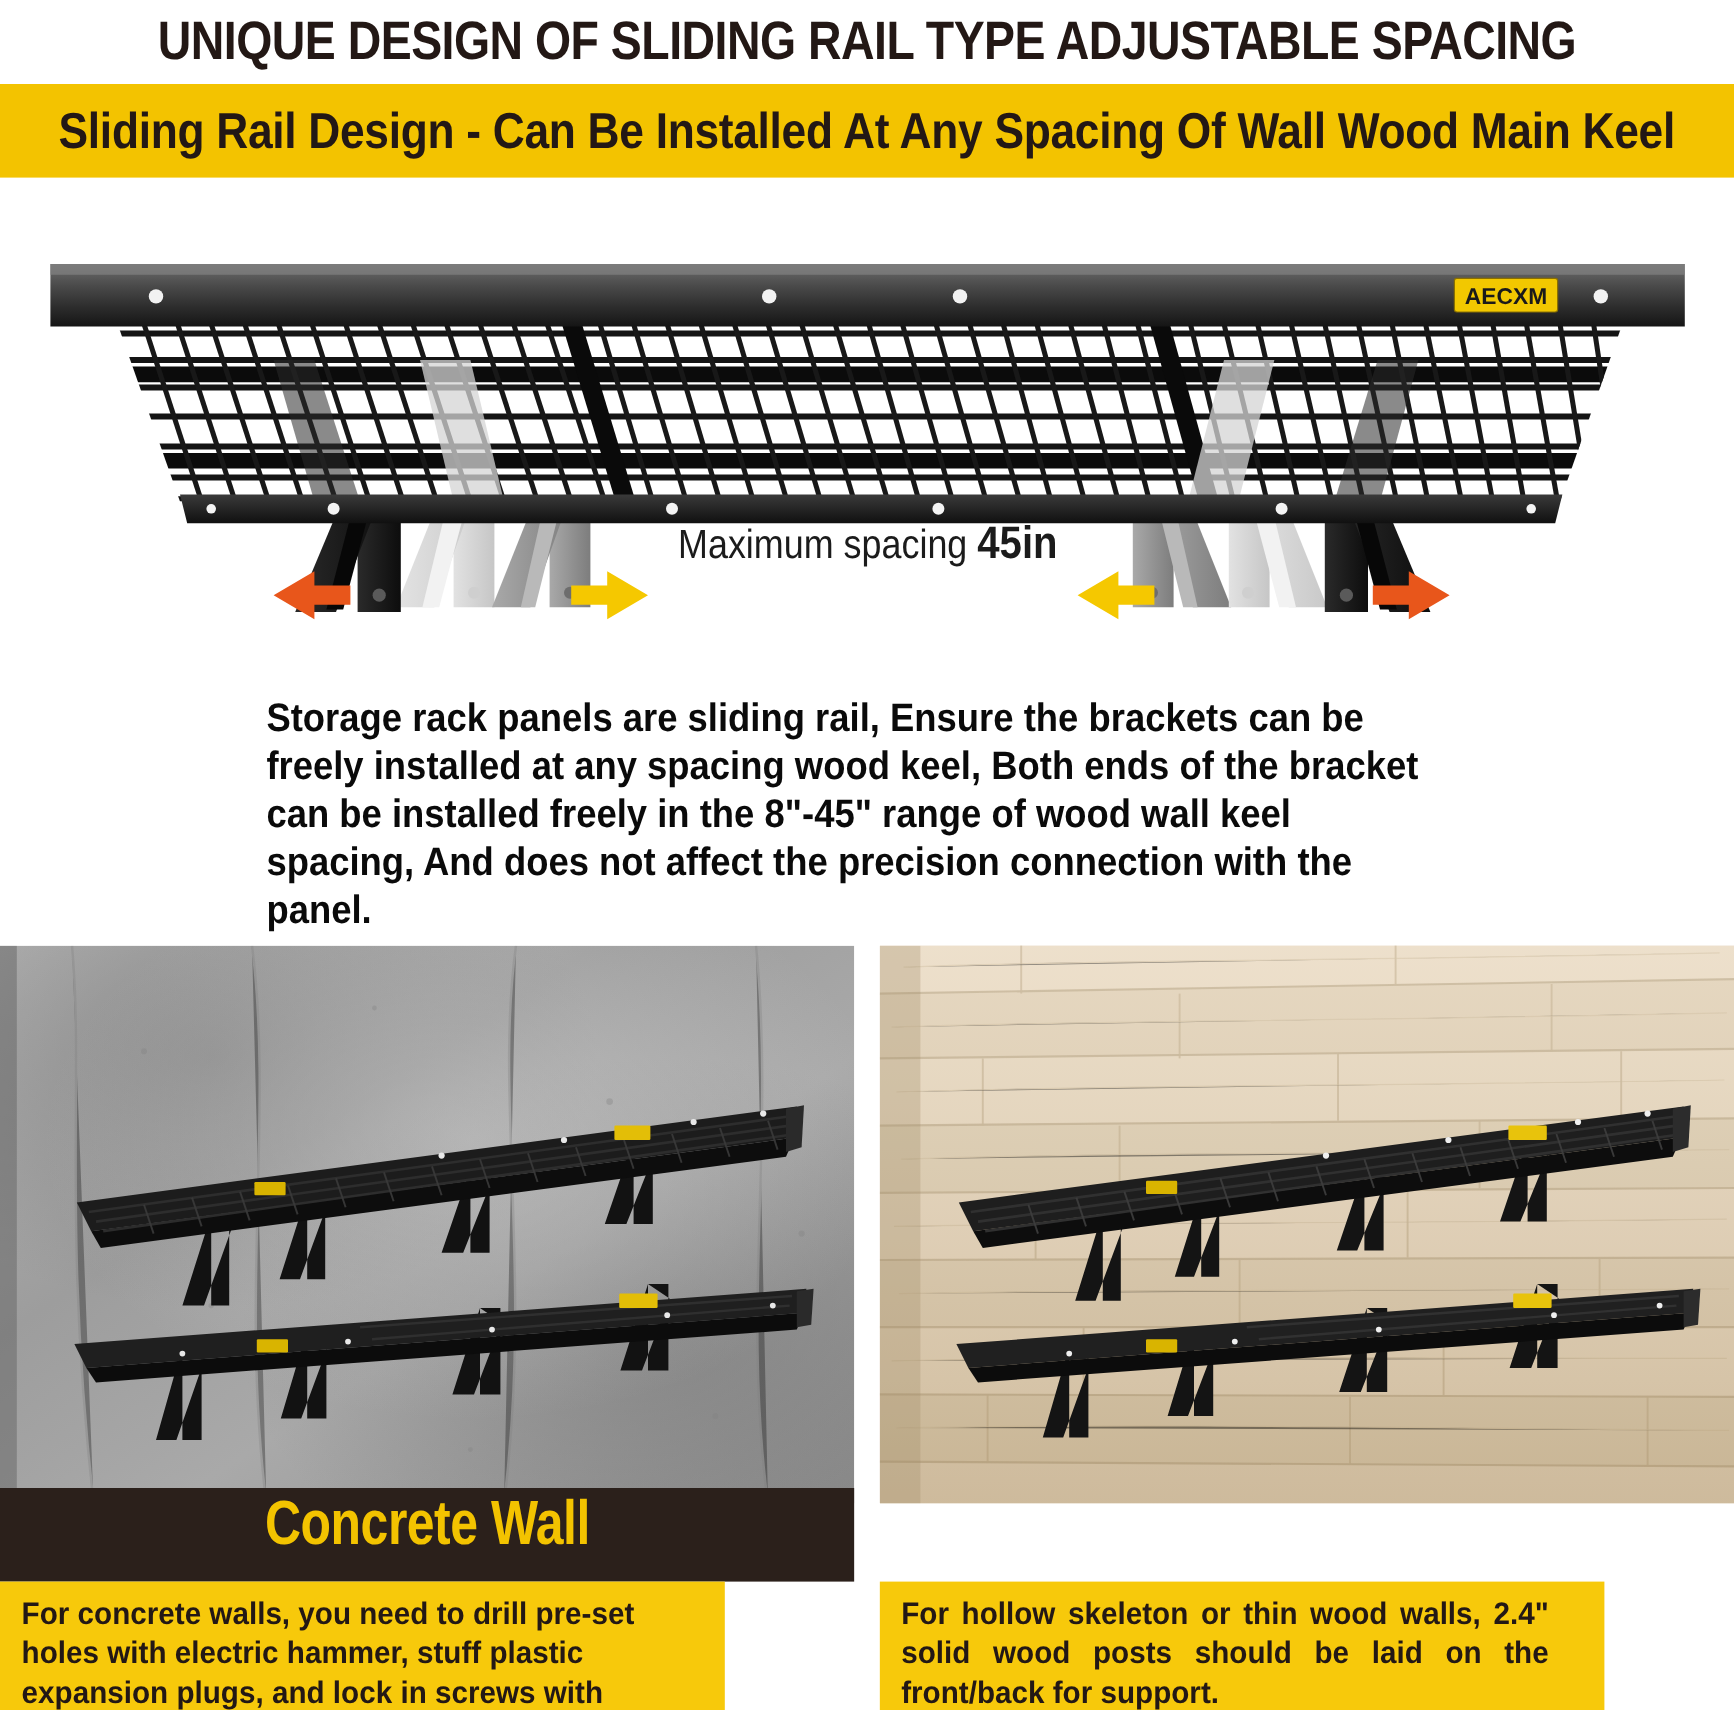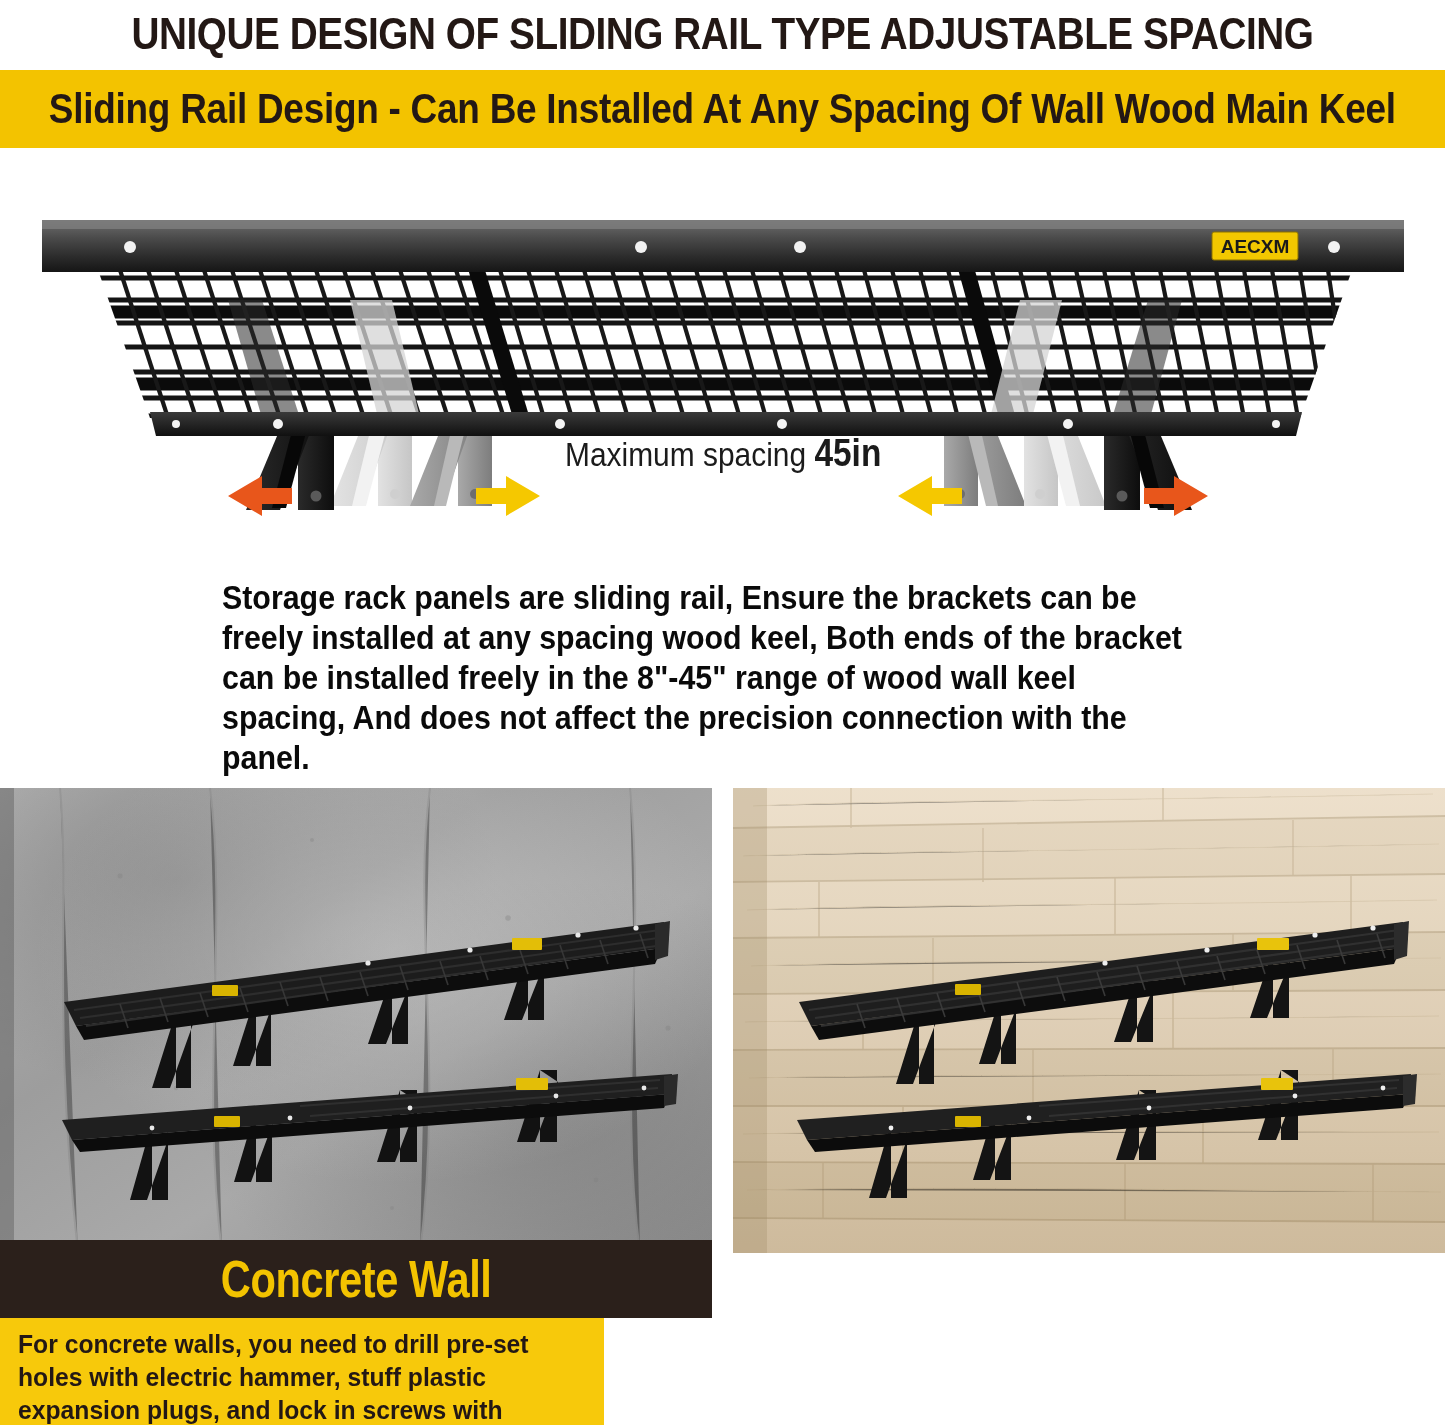--- a/index.html
+++ b/index.html
@@ -64,21 +64,21 @@
   .panel { position:absolute; top:788px; width:712px; height:637px; overflow:hidden; }
   .panel.left  { left:0; }
   .panel.right { left:733px; }
 
   .photo { position:absolute; left:0; top:0; width:712px; height:465px; overflow:hidden; }
   .photo svg { display:block; width:712px; height:465px; }
 
   .band {
     position:absolute; left:0; top:452px; width:712px; height:78px;
     background:#2B201B;
-    display:flex; align-items:center; justify-content:center;
+    display:flex; align-items:flex-start; justify-content:center;
   }
   .band .title {
     color:#F3C300; font-weight:bold; font-size:52px;
     letter-spacing:-0.5px; transform:scaleX(0.80); white-space:nowrap;
   }
   .capbox {
     position:absolute; left:0; top:530px; width:604px; height:107px;
     background:#F7C90B; padding:10px 18px 0 18px;
   }
   .capbox .cap {
@@ -584,13 +584,16 @@
             <circle cx="562" cy="308" r="2.4"></circle>
         <circle cx="650" cy="300" r="2.4"></circle>
       </g>
       <rect x="222" y="328" width="26" height="11" rx="1" fill="#D9B400"></rect>
       <rect x="528" y="290" width="32" height="12" rx="1" fill="#E8C30C"></rect>
     </g>
   </svg>
   </div>
 
 
+  <div class="capbox">
+    <div class="cap just">For hollow skeleton or thin wood walls, 2.4" solid wood posts should be laid on the front/back for support.</div>
+  </div>
 </div>
 
 </body></html>

